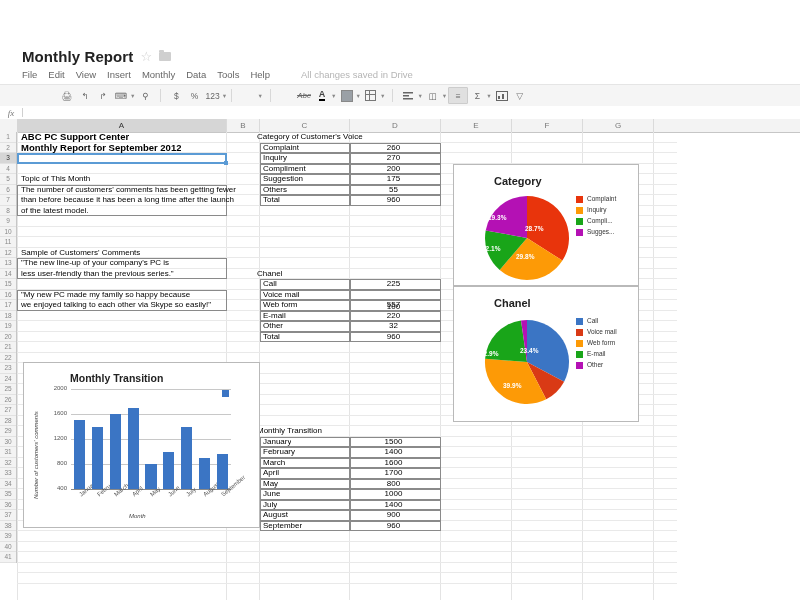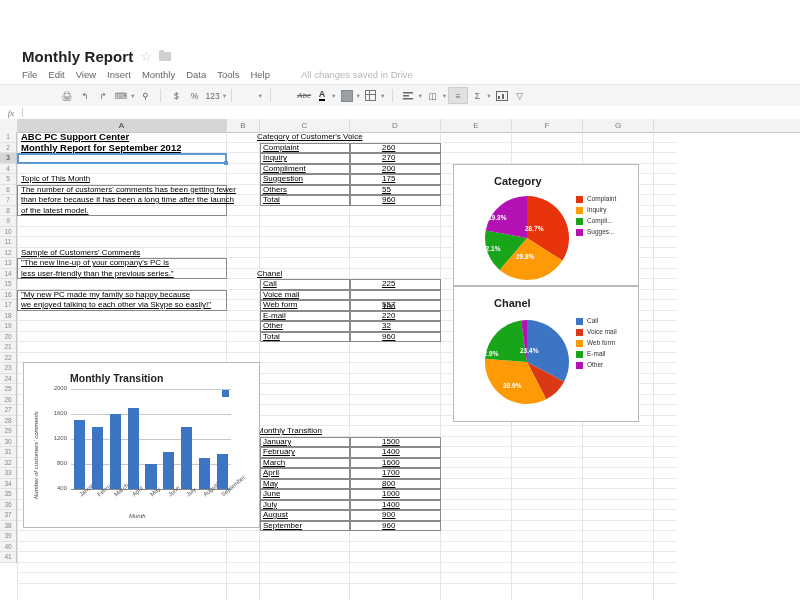--- a/index.html
+++ b/index.html
@@ -62,23 +62,23 @@
   .ch-corner{position:absolute;left:0;top:0;width:17px;height:13px;background:#f3f3f3;border-right:1px solid #c6c6c6;box-sizing:border-box;}
 
   .rowhead{position:absolute;left:0;top:13px;width:17px;background:#f3f3f3;border-right:1px solid #c6c6c6;box-sizing:border-box;}
   .rh-cell{height:10.5px;line-height:10.5px;text-align:center;font-size:6.5px;color:#888;border-bottom:1px solid #e2e2e2;box-sizing:border-box;background:#f3f3f3;}
   .rh-cell.sel{background:#d6d6d6;color:#333;}
 
   .cells{position:absolute;left:17px;top:13px;width:783px;height:468px;}
   .vline{position:absolute;top:0;width:1px;height:468px;background:#e4e4e4;}
   .hline{position:absolute;left:0;width:660px;height:1px;background:#e9e9e9;}
 
-  .cell{position:absolute;font-size:8px;color:#000;line-height:10.5px;height:10.5px;white-space:nowrap;overflow:hidden;text-decoration:underline;}
+  .cell{position:absolute;font-size:8px;color:#000;line-height:10.5px;height:10.5px;white-space:nowrap;overflow:hidden;}
   .cell.bold{font-weight:bold;font-size:9.5px;}
-  .cell.num{text-align:left;padding-left:32px;}
+  .cell.num{text-align:center;}
   .bx{position:absolute;box-sizing:border-box;border:1px solid #8a8a8a;}
   .selbox{position:absolute;box-sizing:border-box;border:2px solid #5b9bd5;}
   .selbox:after{content:"";position:absolute;right:-3px;bottom:-3px;width:4px;height:4px;background:#5b9bd5;}
 
   
   .chartbox{position:absolute;background:#fff;border:1px solid #b9b9b9;box-sizing:border-box;}
   .chart-title{position:absolute;font-weight:bold;color:#222;}
   .legend{position:absolute;}
   .leg-row{display:flex;align-items:flex-start;margin-bottom:3px;}
   .leg-sw{width:7px;height:7px;margin-right:4px;margin-top:1px;flex:0 0 auto;}

